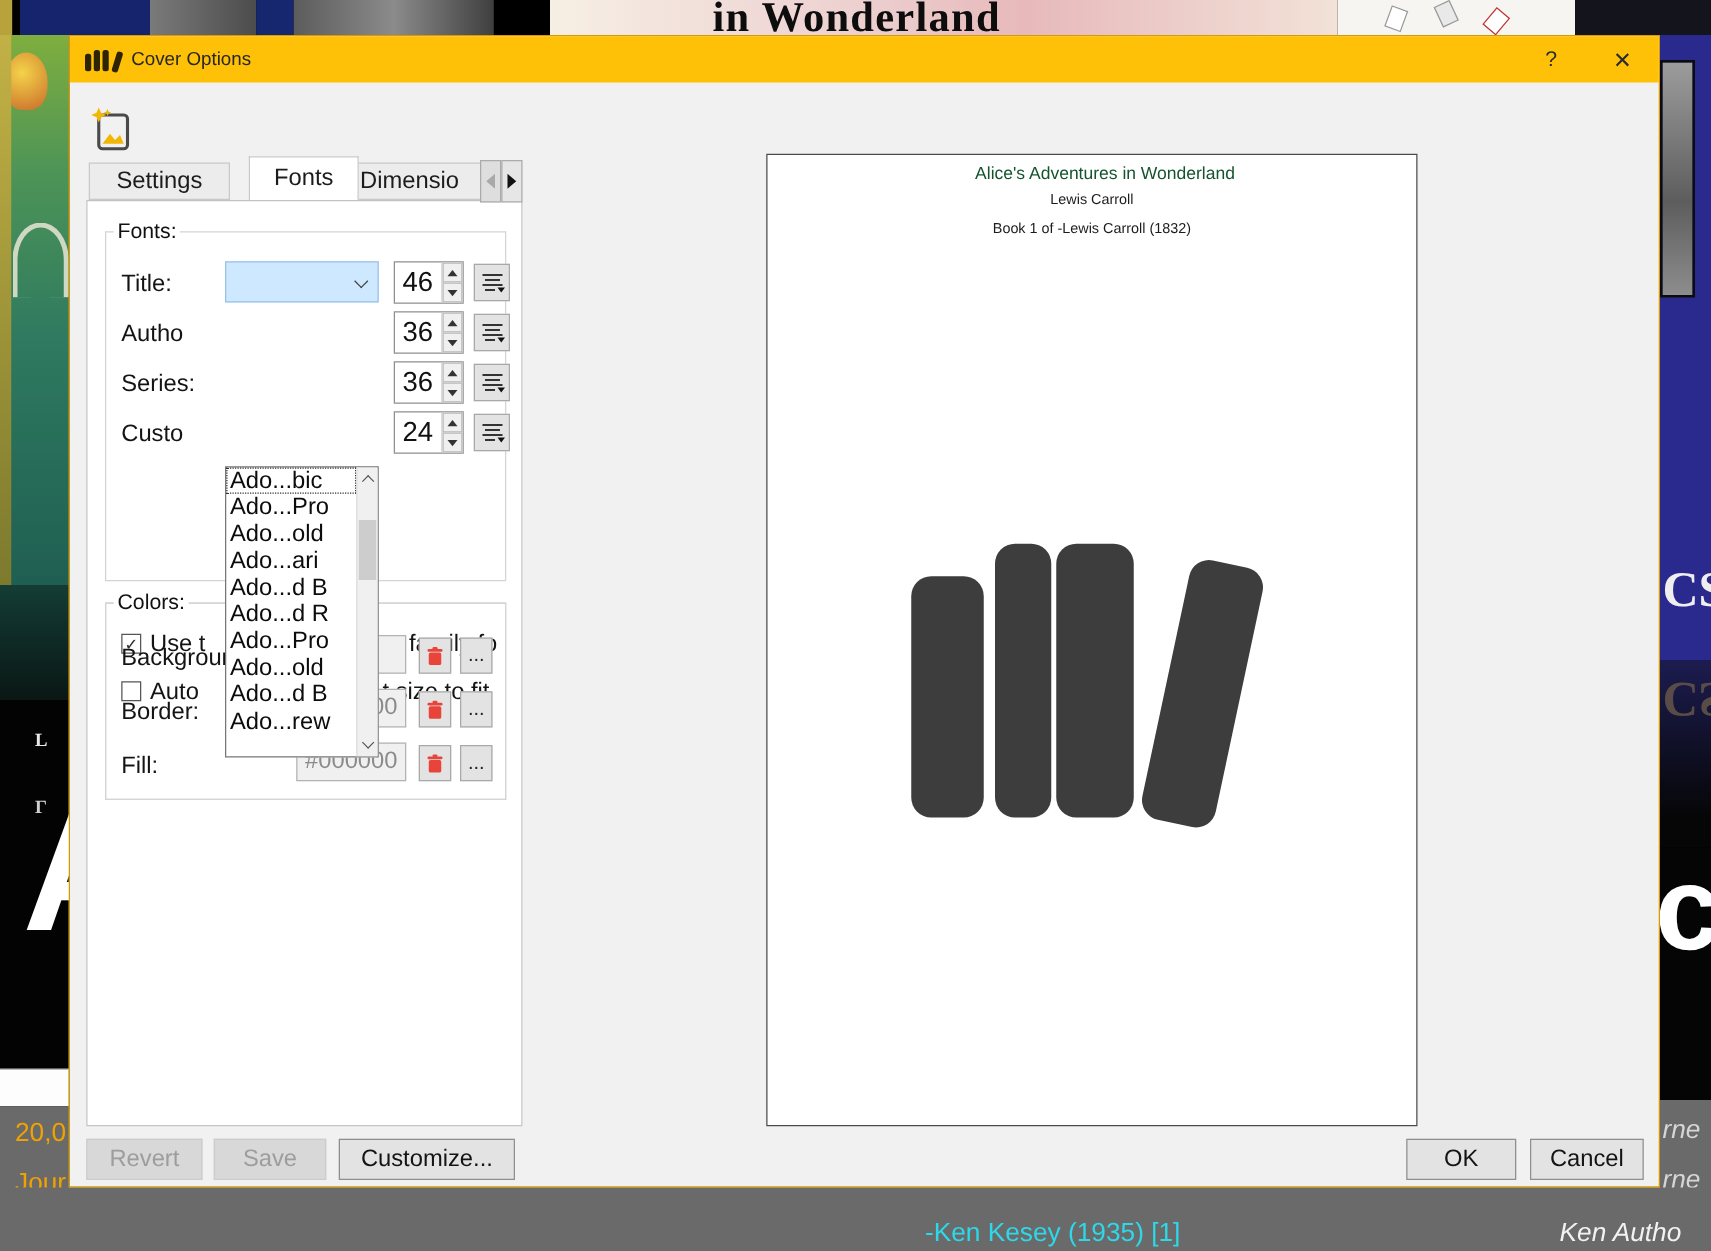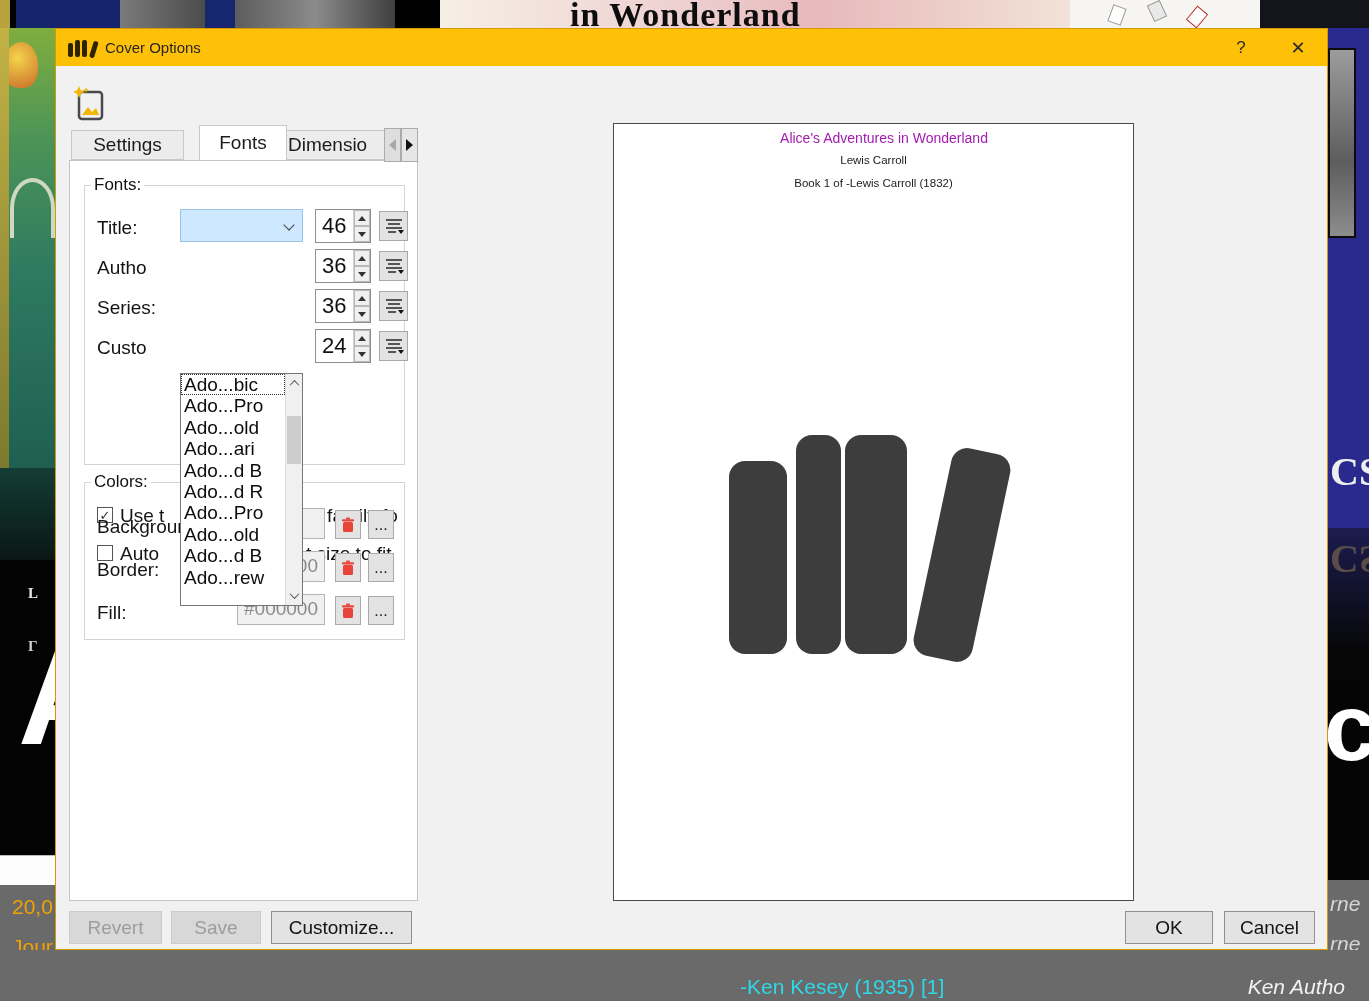--- a/index.html
+++ b/index.html
@@ -77,21 +77,21 @@
   .dd-item { position:relative; height:21.4px; font-size:19px; color:#0c0c0c; padding-left:3px; line-height:21px; white-space:nowrap; }
   .dd-item.focused { outline:1px dotted #333; outline-offset:-1px; }
   #dd-scroll { position:absolute; right:0; top:0; width:17px; height:100%; background:#f0f0f0; border-left:1px solid #dcdcdc; }
   .dd-sbtn { position:absolute; left:0; width:16px; height:19px; display:flex; align-items:center; justify-content:center; }
   .chev-up { width:7px;height:7px;border-left:1.5px solid #555;border-top:1.5px solid #555;transform:rotate(45deg) translate(1px,1px); }
   .chev-dn { width:7px;height:7px;border-right:1.5px solid #555;border-bottom:1.5px solid #555;transform:rotate(45deg) translate(-1px,-1px); }
   #dd-thumb { position:absolute; left:1px; top:42px; width:14px; height:48px; background:#cdcdcd; }
 
   
   #preview { position:absolute; left:557px; top:94px; width:521px; height:778px; background:#fff; border:1px solid #4a4a4a; }
-  .pv-title  { position:absolute; top:6px; width:100%; text-align:center; font-size:14px; color:#a21caf;padding-left:21px; }
+  .pv-title  { position:absolute; top:6px; width:100%; text-align:center; font-size:14px; color:#14532d;padding-left:21px; }
   .pv-author { position:absolute; top:30px; width:100%; text-align:center; font-size:11.5px; color:#1c1c1c; }
   .pv-series { position:absolute; top:53px; width:100%; text-align:center; font-size:11.5px; color:#1c1c1c; }
   .book-bar { position:absolute; background:#3d3d3d; border-radius:16px; }
 
   
   .btn { position:absolute; height:33px; display:flex; align-items:center; justify-content:center; font-size:19px; }
   .btn.disabled { background:#d8d8d8; border:1px solid #cccccc; color:#9d9d9d; }
   .btn.normal { background:#e3e3e3; border:1px solid #8f8f8f; color:#141414; }
 </style>
 </head>

